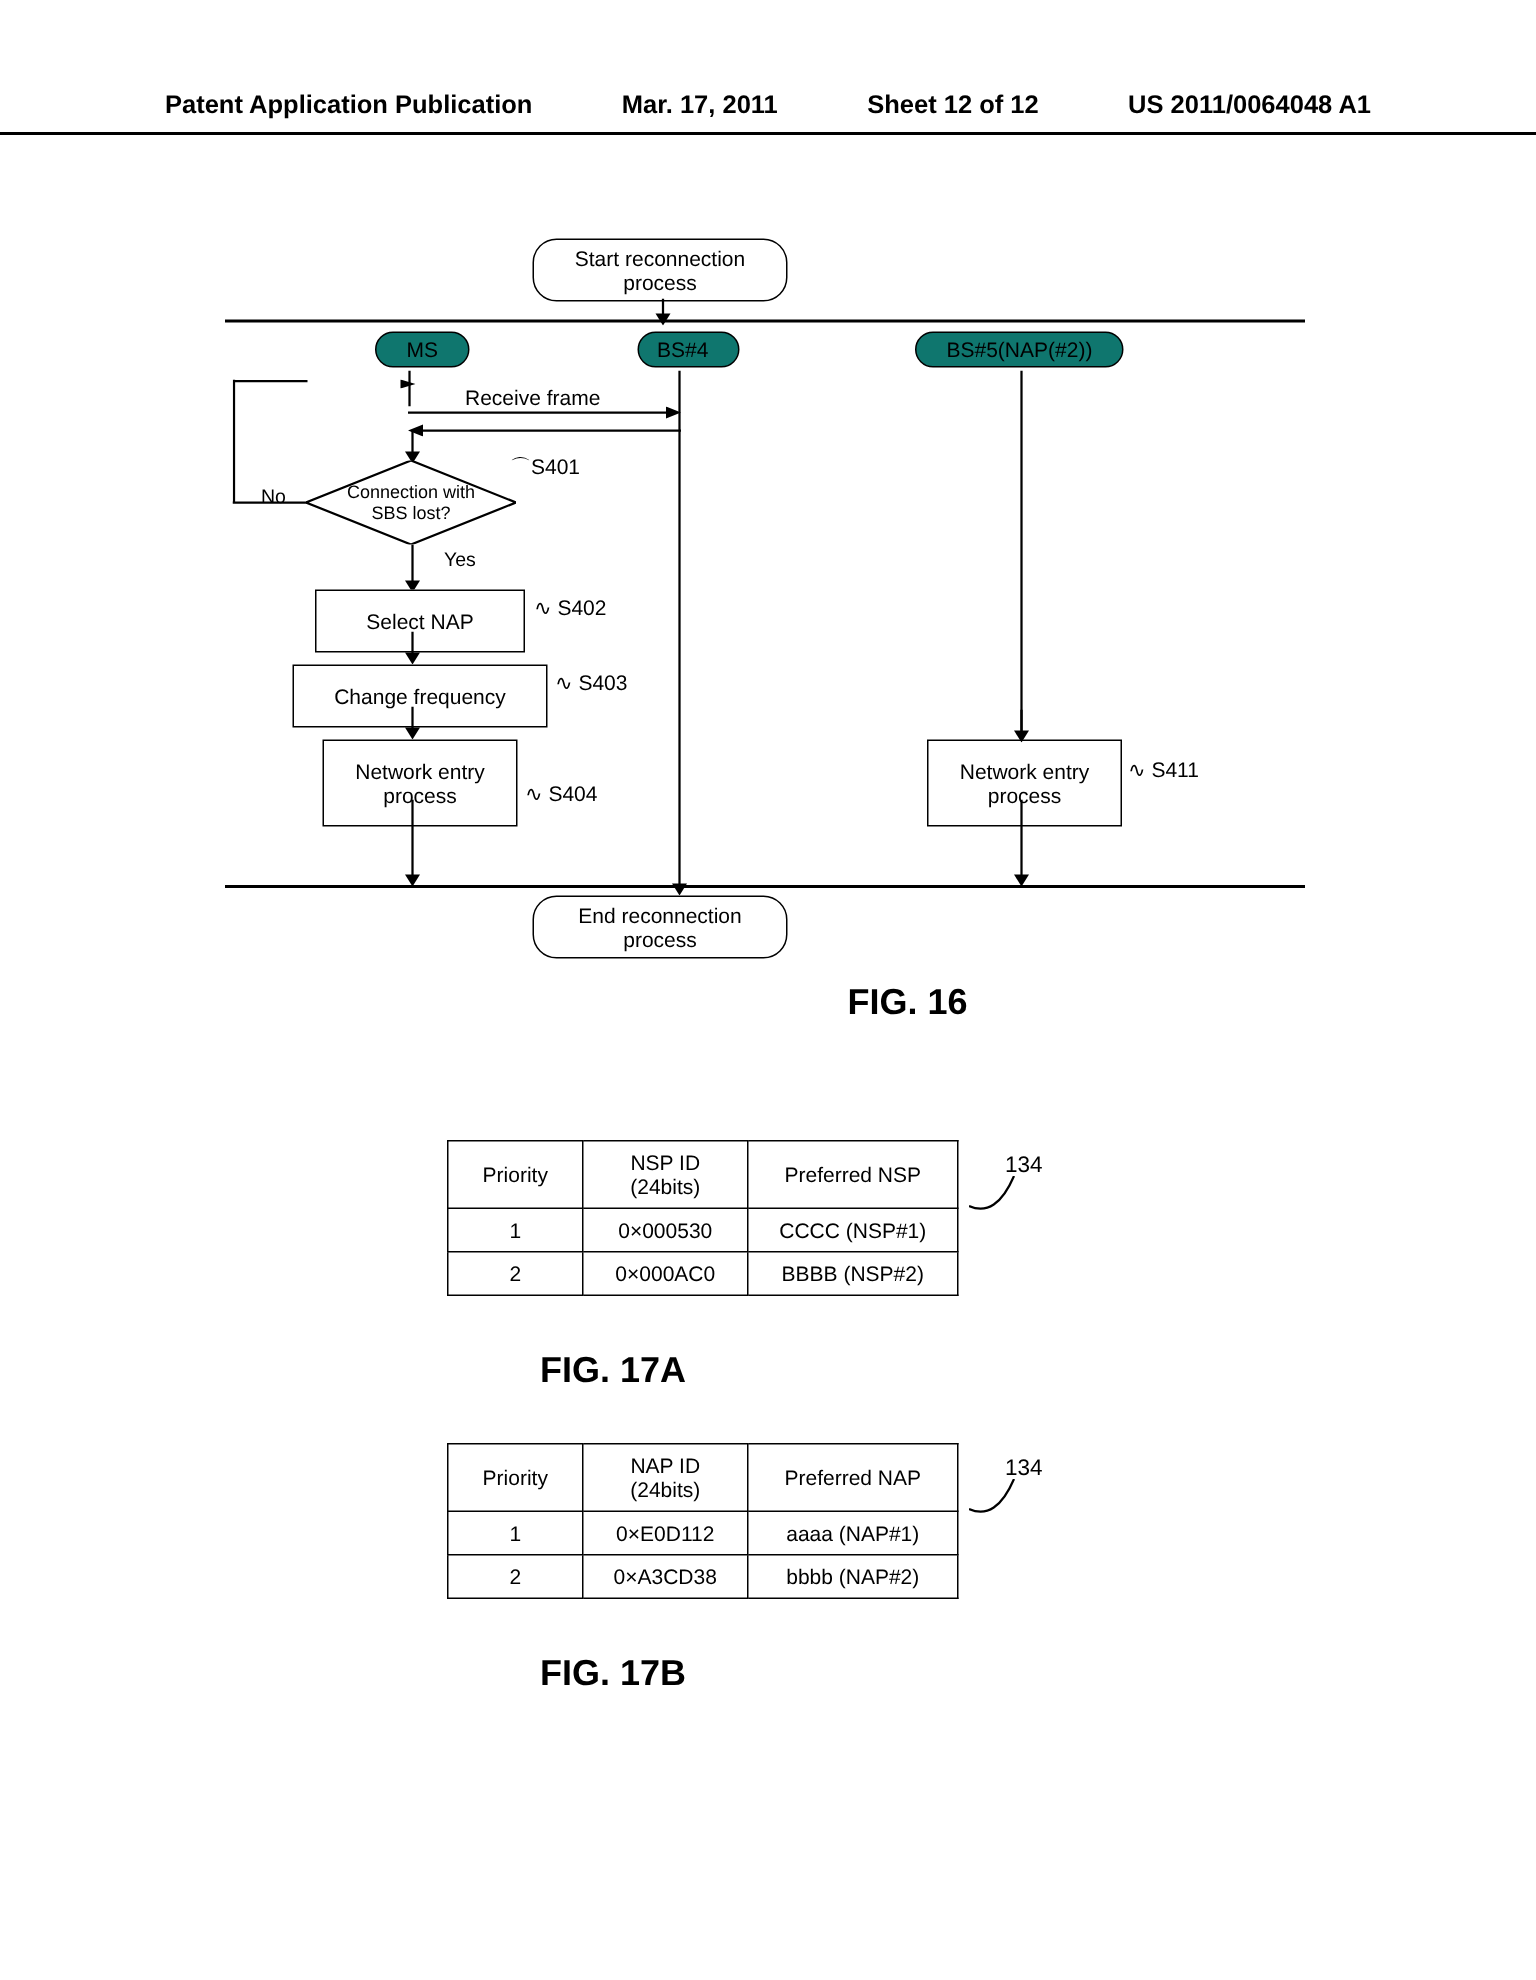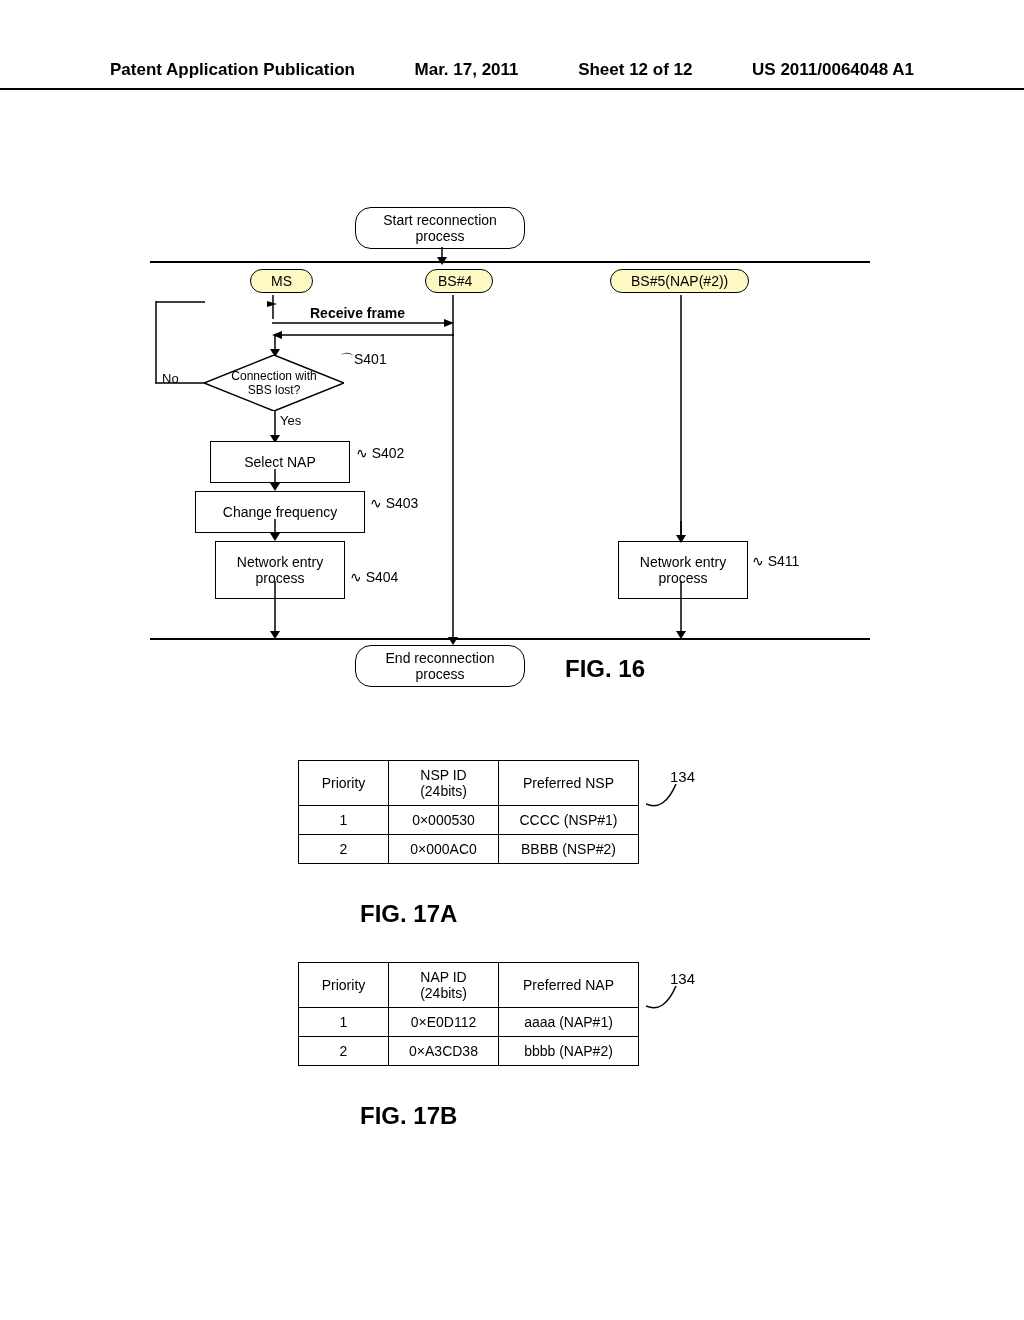--- a/index.html
+++ b/index.html
@@ -2,28 +2,28 @@
 <html><head>
 <meta charset="utf-8">
 <style>
   * { box-sizing: border-box; margin: 0; padding: 0; }
   body { font-family: Arial, sans-serif; background: #fff; width: 1024px; height: 1320px; position: relative; }
   
   .page-header { display: flex; justify-content: space-between; padding: 60px 110px 8px 110px; font-size: 17px; font-weight: bold; border-bottom: 2px solid #000; margin: 0 0 0 0; }
   
   .fig-label { font-size: 24px; font-weight: bold; text-align: center; }
   
-  .flowchart { position: absolute; top: 165px; left: 120px; width: 780px; height: 500px; margin-top: 48px; }
+  .flowchart { position: absolute; top: 165px; left: 120px; width: 780px; height: 500px; }
   
   .sep-line { position: absolute; height: 2px; background: #000; }
   .sep-top { top: 48px; left: 30px; width: 720px; }
   .sep-bot { top: 425px; left: 30px; width: 720px; }
   
   .terminal { border: 1.5px solid #000; border-radius: 16px; padding: 4px 16px; font-size: 14px; text-align: center; background: #fff; position: absolute; }
-  .lane-head { border: 1.5px solid #000; border-radius: 14px; padding: 3px 20px; font-size: 14px; text-align: center; background: #fef9c3; position: absolute; }
+  .lane-head { border: 1.5px solid #000; border-radius: 14px; padding: 3px 20px; font-size: 14px; text-align: center; background: #0f766e; position: absolute; }
   .process-box { border: 1.5px solid #000; padding: 12px 10px; font-size: 14px; text-align: center; background: #fff; position: absolute; }
   
   .diamond-outer { position: absolute; width: 140px; height: 56px; }
   .diamond-shape { position: absolute; width: 100%; height: 100%; }
   .diamond-shape svg { width: 100%; height: 100%; }
   .diamond-text { position: absolute; top: 50%; left: 50%; transform: translate(-50%, -50%); font-size: 12px; text-align: center; width: 90px; }
   
   .arrow { position: absolute; }
   
   .step-label { position: absolute; font-size: 14px; }
@@ -72,21 +72,21 @@
       <line x1="1" y1="0" x2="1" y2="344" stroke="#000" stroke-width="1.5"></line>
     </svg>
   <svg class="arrow" style="top:82px; left:560px;" width="2" height="288">
       <line x1="1" y1="0" x2="1" y2="288" stroke="#000" stroke-width="1.5"></line>
     </svg>
 
   <svg class="arrow" style="top:82px; left:152px;" width="2" height="24">
       <line x1="1" y1="0" x2="1" y2="24" stroke="#000" stroke-width="1.5"></line>
     </svg>
 
-  <span class="receive-label" style="top:92px; left:190px;font-weight:bold;">Receive frame</span>
+  <span class="receive-label" style="top:92px; left:190px;">Receive frame</span>
   <svg class="arrow" style="top:106px; left:152px;" width="182" height="20">
     <line x1="0" y1="4" x2="176" y2="4" stroke="#000" stroke-width="1.5"></line>
       <polygon points="182,4 172,0 172,8" fill="#000"></polygon>
     <line x1="6" y1="16" x2="182" y2="16" stroke="#000" stroke-width="1.5"></line>
       <polygon points="0,16 10,12 10,20" fill="#000"></polygon>
   </svg>
 
   <svg class="arrow" style="top:122px; left:149px;" width="12" height="22">
       <line x1="6" y1="0" x2="6" y2="16" stroke="#000" stroke-width="1.5"></line>
       <polygon points="6,22 1,14 11,14" fill="#000"></polygon>
@@ -95,32 +95,32 @@
   <div class="diamond-outer" style="top:142px; left:84px;">
     <div class="diamond-shape">
       <svg viewBox="0 0 140 56">
           <polygon points="70,0 140,28 70,56 0,28" fill="#fff" stroke="#000" stroke-width="1.5"></polygon>
         </svg>
     </div>
     <div class="diamond-text">Connection with SBS lost?</div>
   </div>
   <span class="step-label" style="top:138px; left:220px;"><span class="tilde">⌒</span><span>S401</span></span>
 
-  <span class="branch-label" style="top:158px; left:42px;">No</span>
+  <span class="branch-label" style="top:158px; left:54px;">No</span>
   <svg class="arrow" style="top:88px; left:35px;" width="50" height="84">
     <line x1="50" y1="82" x2="0" y2="82" stroke="#000" stroke-width="1.5"></line>
     <line x1="1" y1="82" x2="1" y2="0" stroke="#000" stroke-width="1.5"></line>
     <line x1="1" y1="1" x2="112" y2="1" stroke="#000" stroke-width="1.5"></line>
     <polygon points="118,1 108,-3 108,5" fill="#000" transform="translate(0,0)"></polygon>
   </svg>
   <svg class="arrow" style="top:88px; left:35px;" width="122" height="6">
       <polygon points="122,3 112,0 112,6" fill="#000"></polygon>
     </svg>
 
-  <span class="branch-label" style="top:200px; left:160px;">Yes</span>
+  <span class="branch-label" style="top:200px; left:176px;">Yes</span>
   <svg class="arrow" style="top:198px; left:149px;" width="12" height="32">
       <line x1="6" y1="0" x2="6" y2="26" stroke="#000" stroke-width="1.5"></line>
       <polygon points="6,32 1,24 11,24" fill="#000"></polygon>
     </svg>
 
   <div class="process-box" style="top:228px; left:90px; width:140px;"><span>Select NAP</span></div>
   <span class="step-label" style="top:232px; left:236px;"><span class="tilde">∿</span> <span>S402</span></span>
 
   <svg class="arrow" style="top:256px; left:149px;" width="12" height="22">
       <line x1="6" y1="0" x2="6" y2="16" stroke="#000" stroke-width="1.5"></line>

